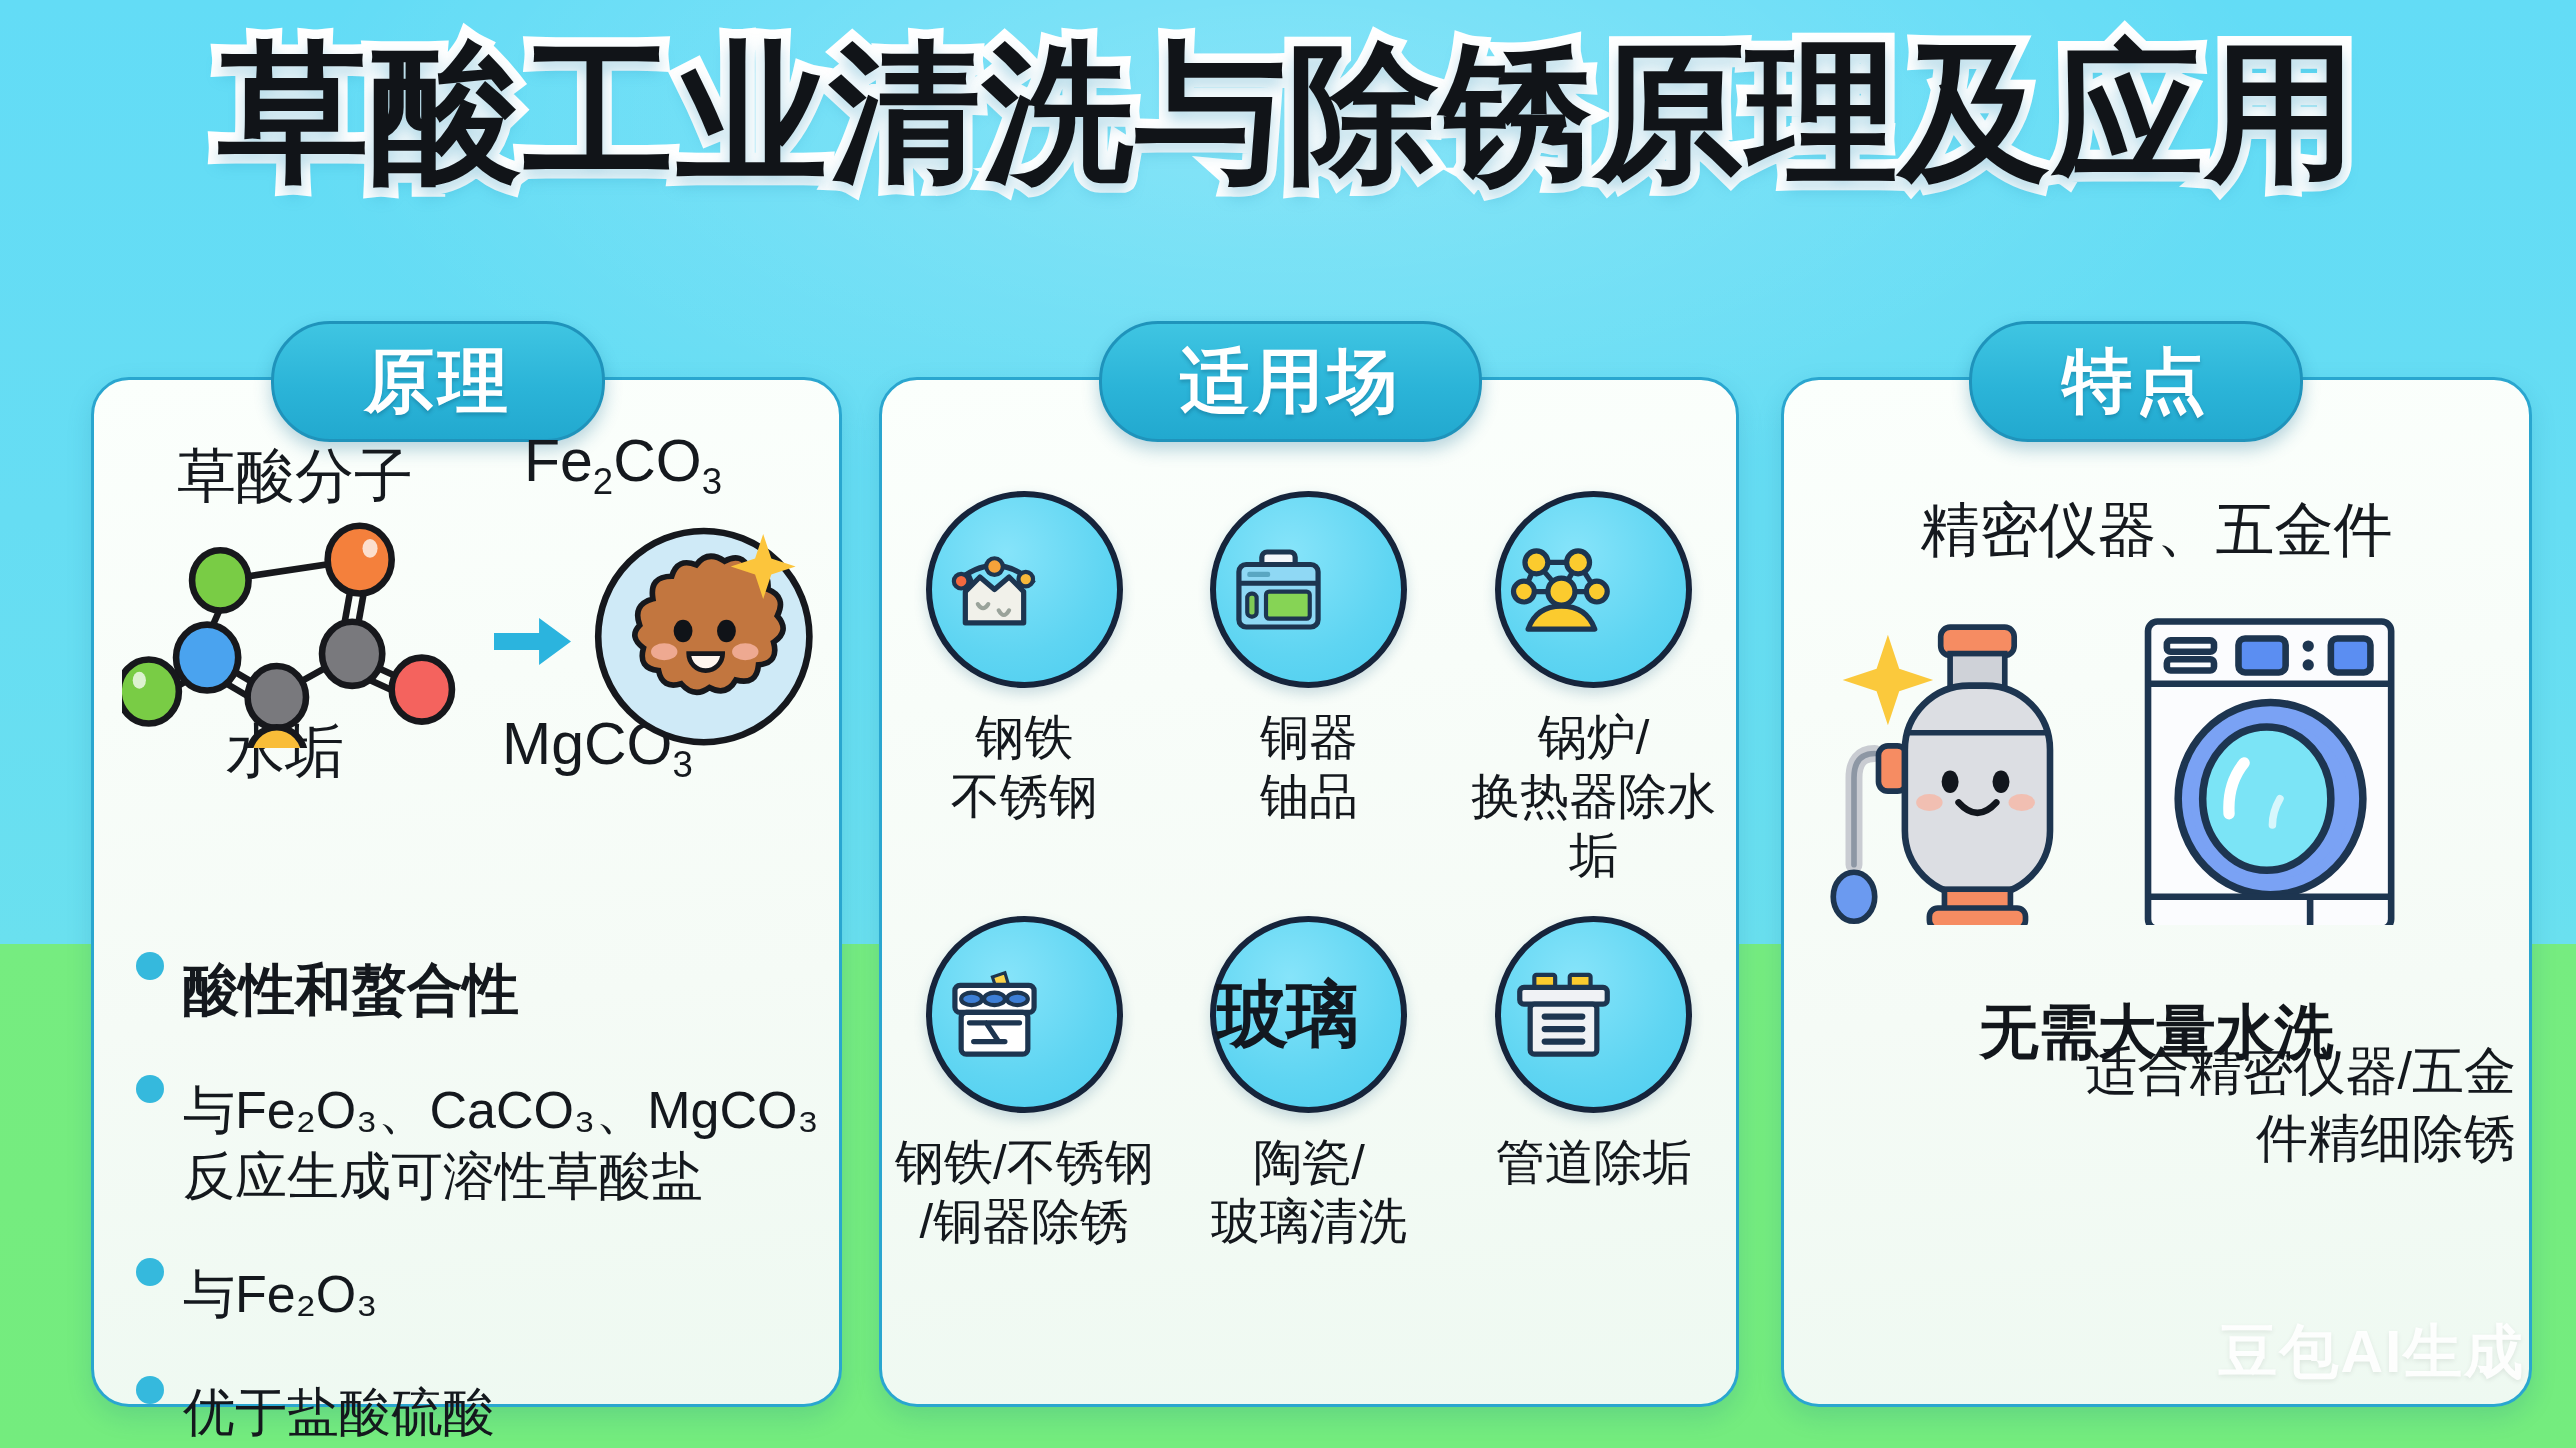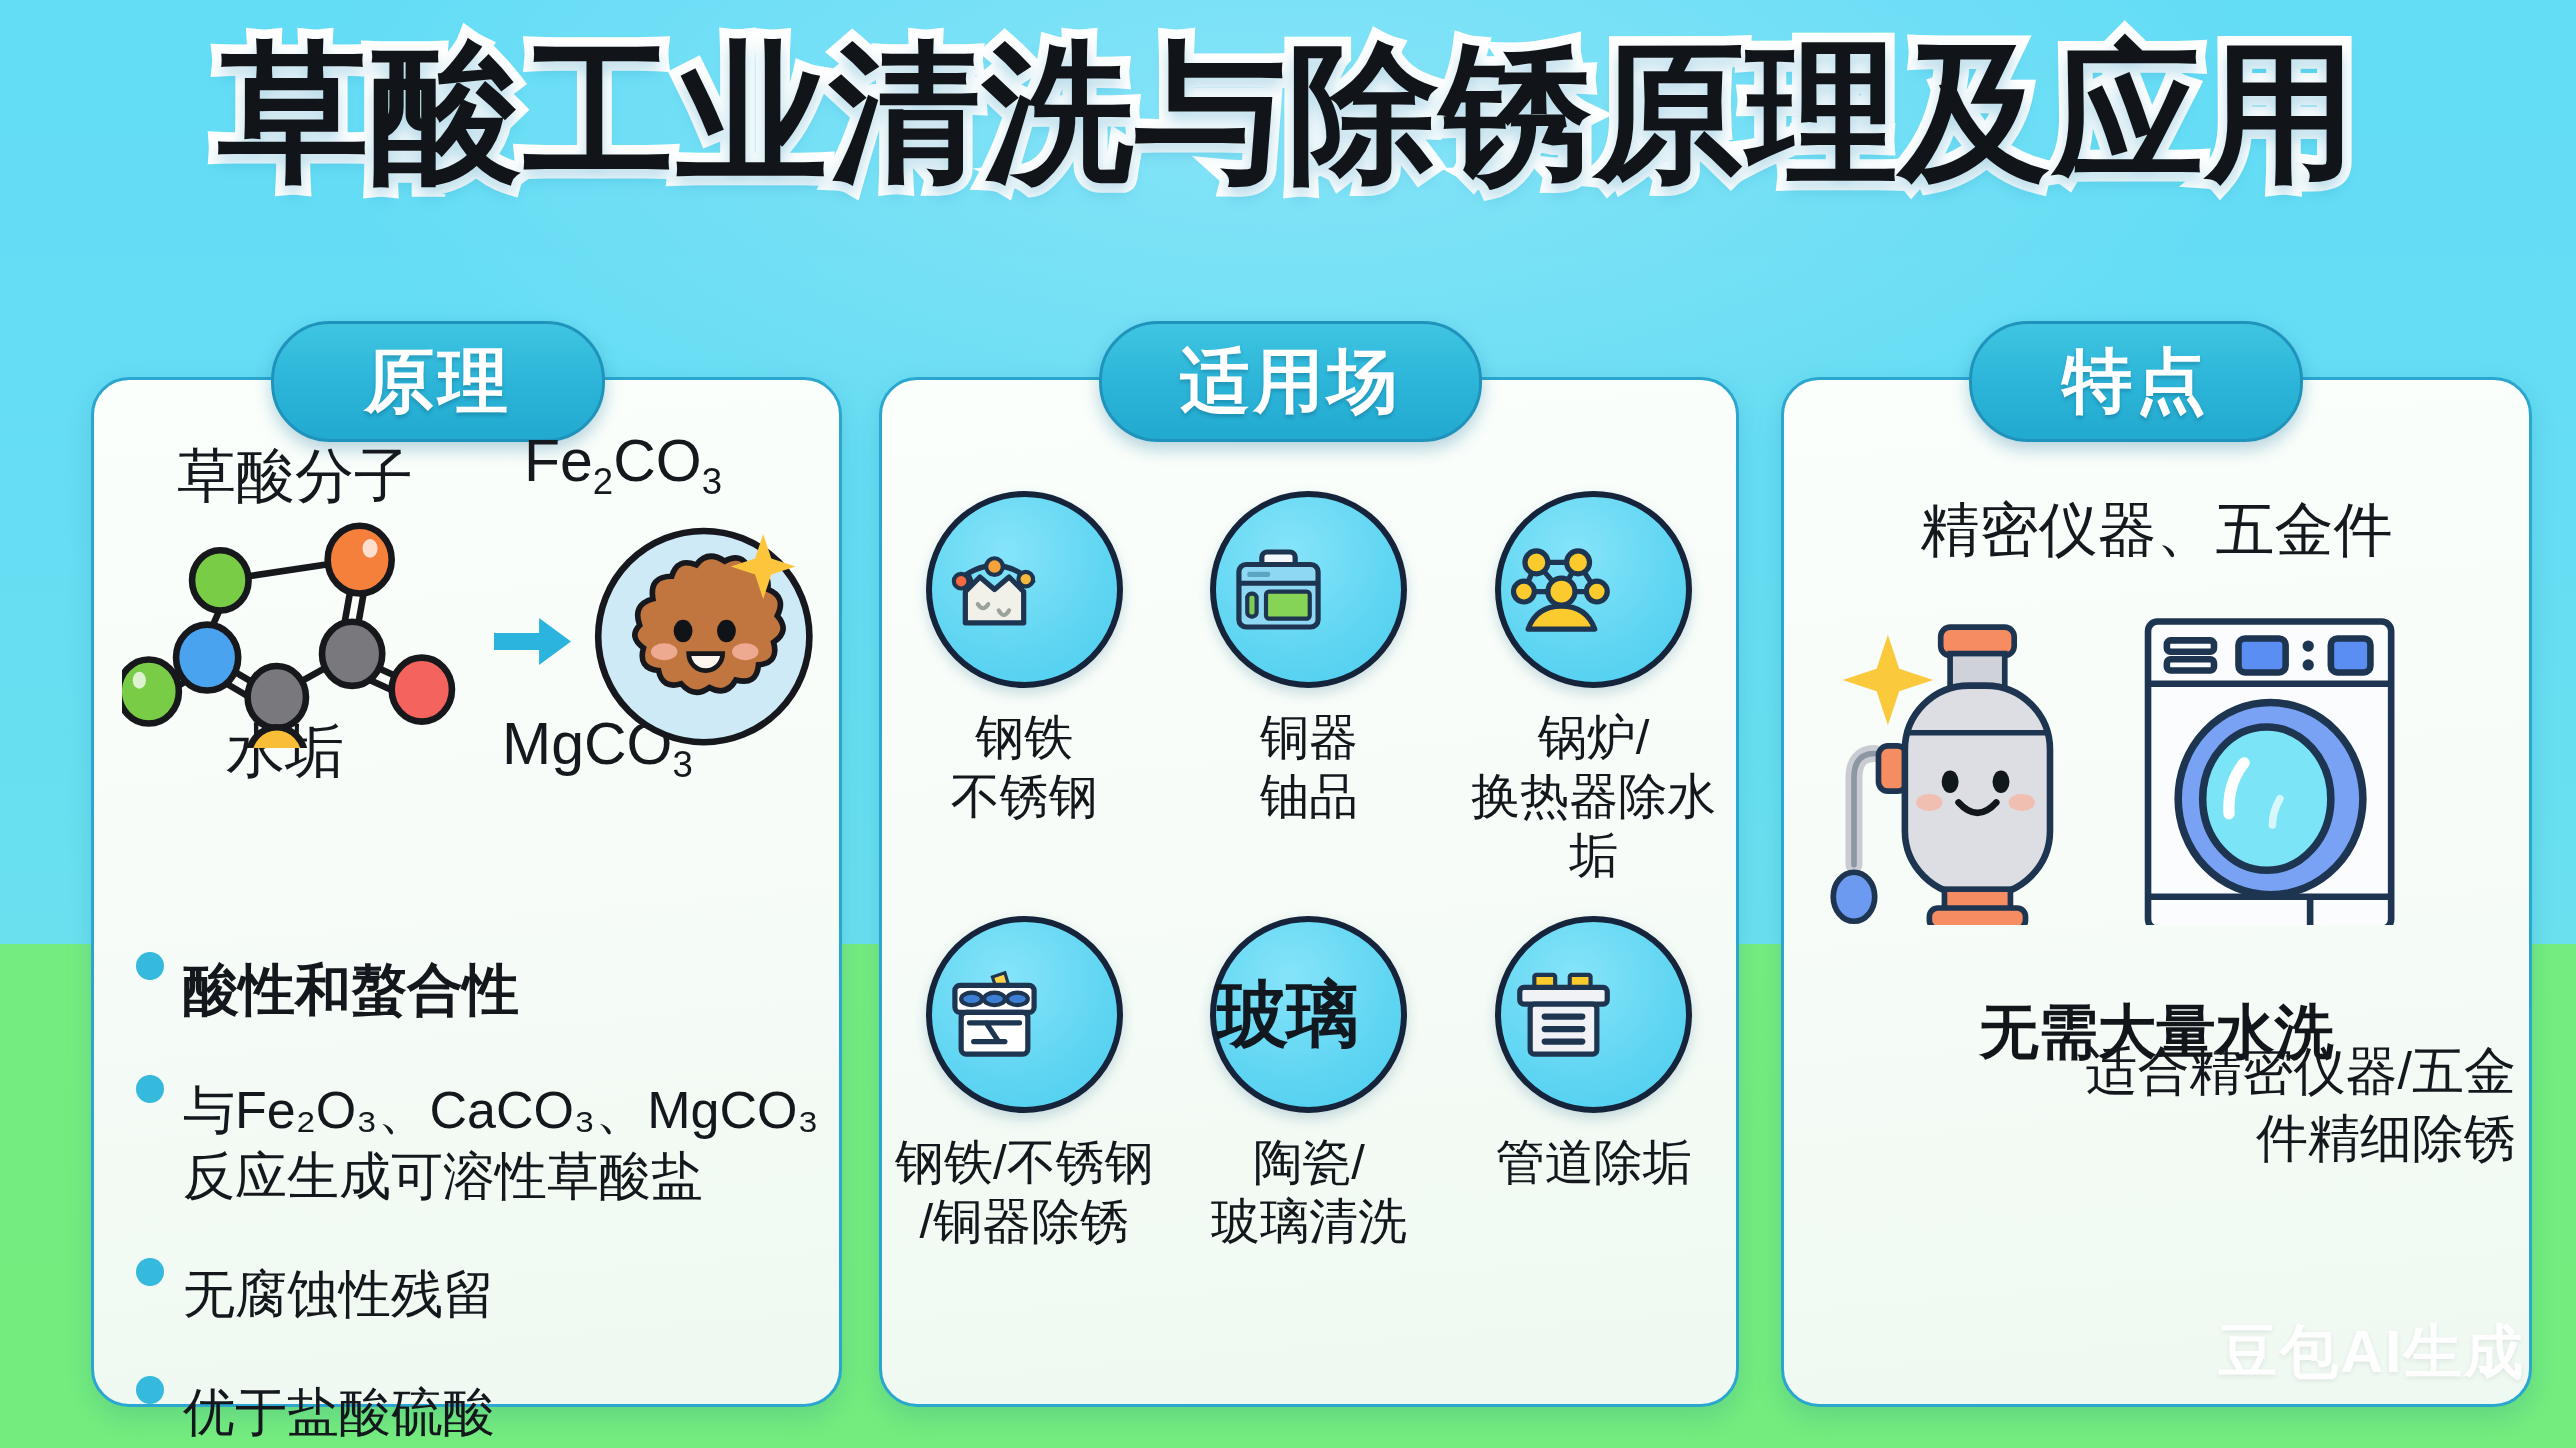--- a/index.html
+++ b/index.html
@@ -163,21 +163,21 @@
         <div class="dot"></div>
         <div class="btxt strong">酸性和螯合性</div>
       </div>
       <div class="bullet">
         <div class="dot"></div>
         <div class="btxt" style="white-space:pre-line">与Fe₂O₃、CaCO₃、MgCO₃
 反应生成可溶性草酸盐</div>
       </div>
       <div class="bullet">
         <div class="dot"></div>
-        <div class="btxt">无腐蚀性残留</div>
+        <div class="btxt">与Fe₂O₃</div>
       </div>
       <div class="bullet">
         <div class="dot"></div>
         <div class="btxt">优于盐酸硫酸</div>
       </div>
     </div>
   </div>
 
   <div class="panel" id="panel-2">
     <div class="pill" id="pill-2">适用场</div>

